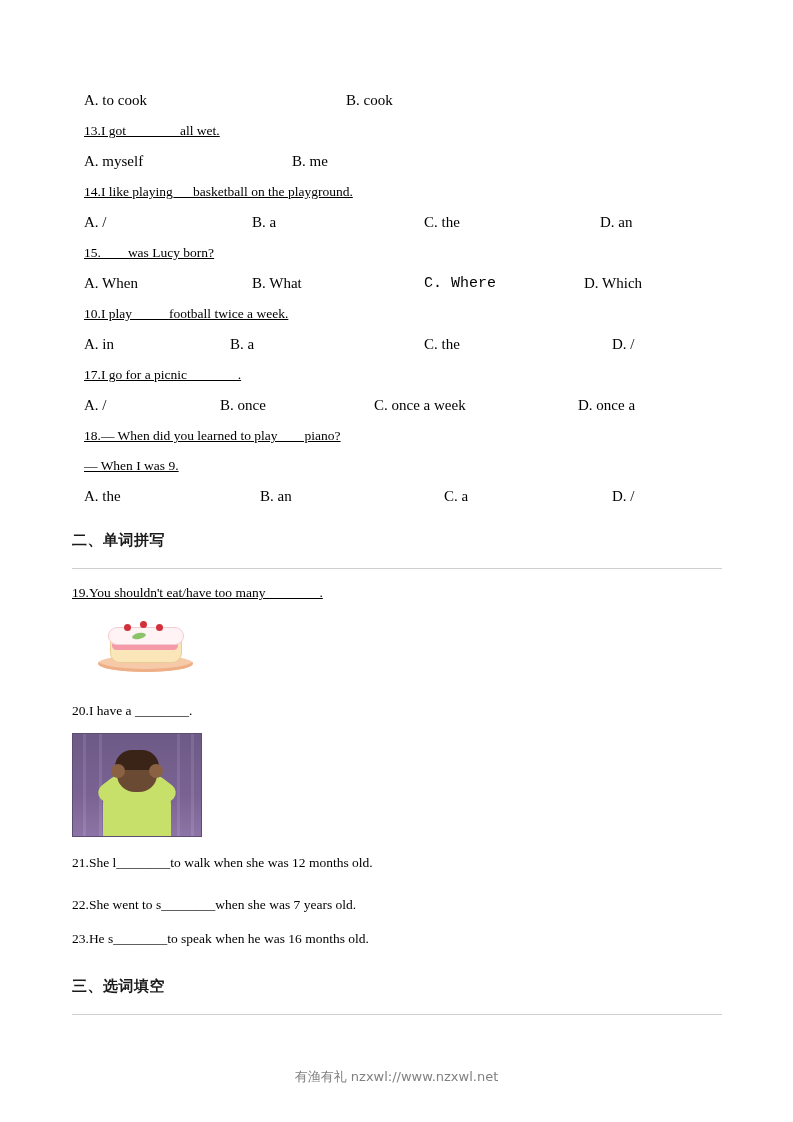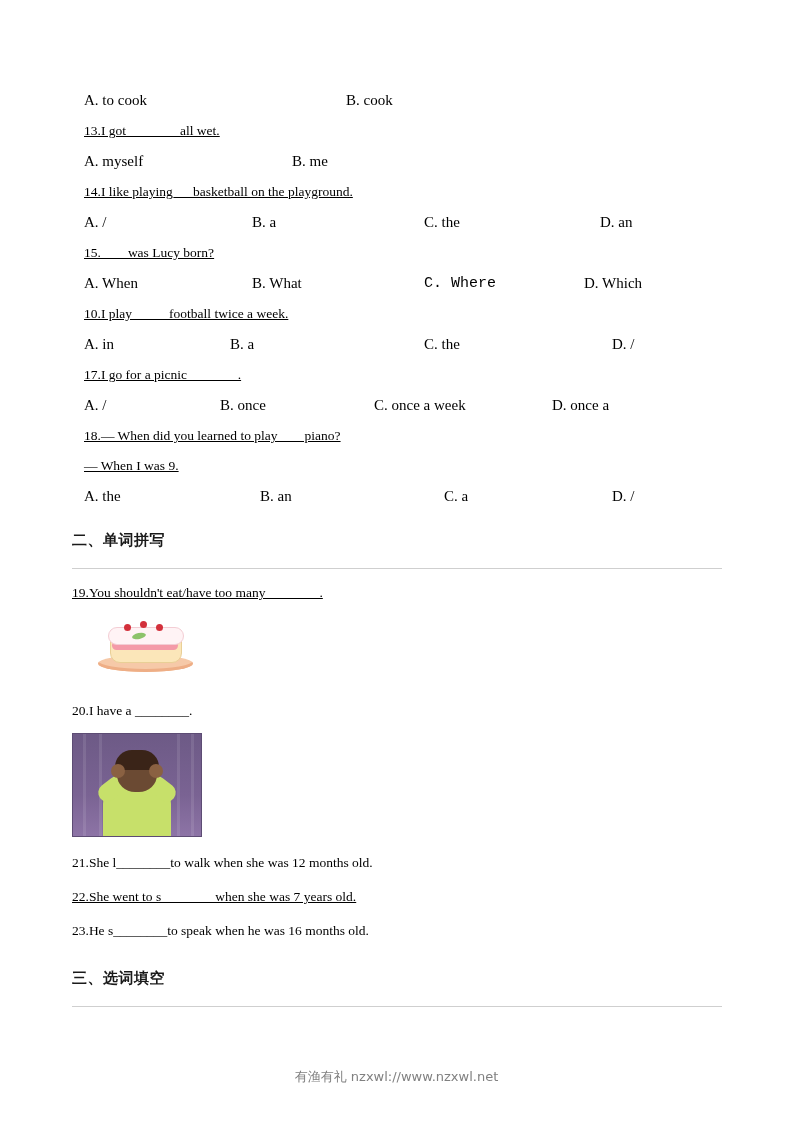--- a/index.html
+++ b/index.html
@@ -242,21 +242,21 @@
       <span class="opt" style="left:158px;">B. a</span>
       <span class="opt" style="left:352px;">C. the</span>
       <span class="opt" style="left:540px;">D. /</span>
     </div>
 
     <div class="stem indent">17.I go for a picnic _______.</div>
     <div class="opt-row">
       <span class="opt" style="left:12px;">A. /</span>
       <span class="opt" style="left:148px;">B. once</span>
       <span class="opt" style="left:302px;">C. once a week</span>
-      <span class="opt" style="left:480px;">D. once a</span>
+      <span class="opt" style="left:506px;">D. once a</span>
     </div>
 
     <div class="stem indent">18.— When did you learned to play ___ piano?</div>
     <div class="stem indent">— When I was 9.</div>
     <div class="opt-row">
       <span class="opt" style="left:12px;">A. the</span>
       <span class="opt" style="left:188px;">B. an</span>
       <span class="opt" style="left:372px;">C. a</span>
       <span class="opt" style="left:540px;">D. /</span>
     </div>
@@ -291,21 +291,21 @@
         <div class="boy-arm-l"></div>
         <div class="boy-arm-r"></div>
         <div class="boy-head"></div>
         <div class="boy-hair"></div>
         <div class="boy-hand-l"></div>
         <div class="boy-hand-r"></div>
       </div>
     </div>
 
     <div class="spell-line">21.She l________to walk when she was 12 months old.</div>
-    <div class="spell-line" style="margin-top:18px;text-decoration:underline;">22.She went to s________when she was 7 years old.</div>
+    <div class="spell-line" style="margin-top:26px;">22.She went to s________when she was 7 years old.</div>
     <div class="spell-line" style="margin-top:18px;">23.He s________to speak when he was 16 months old.</div>
 
     <div class="section-head" style="margin-top:30px;">三、选词填空</div>
     <hr class="sep">
   </div>
 
   <div class="footer">有渔有礼 nzxwl://www.nzxwl.net</div>
 </div>
 
 </body></html>

